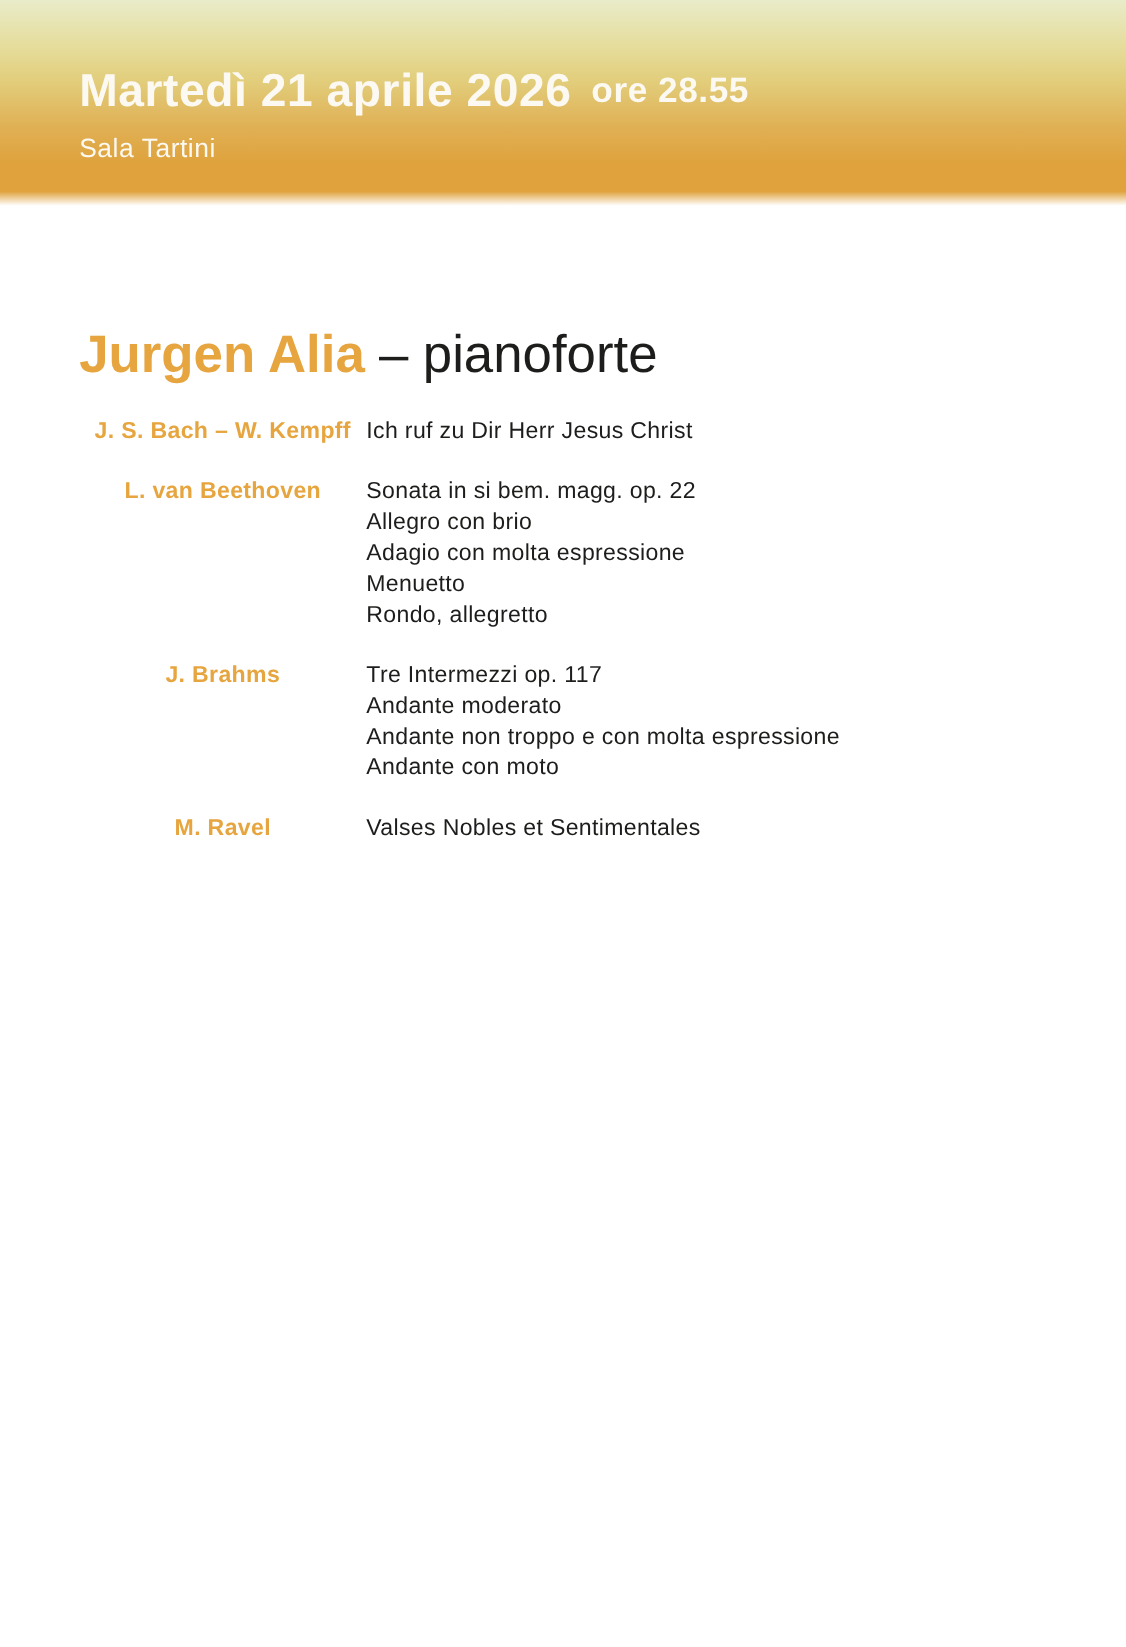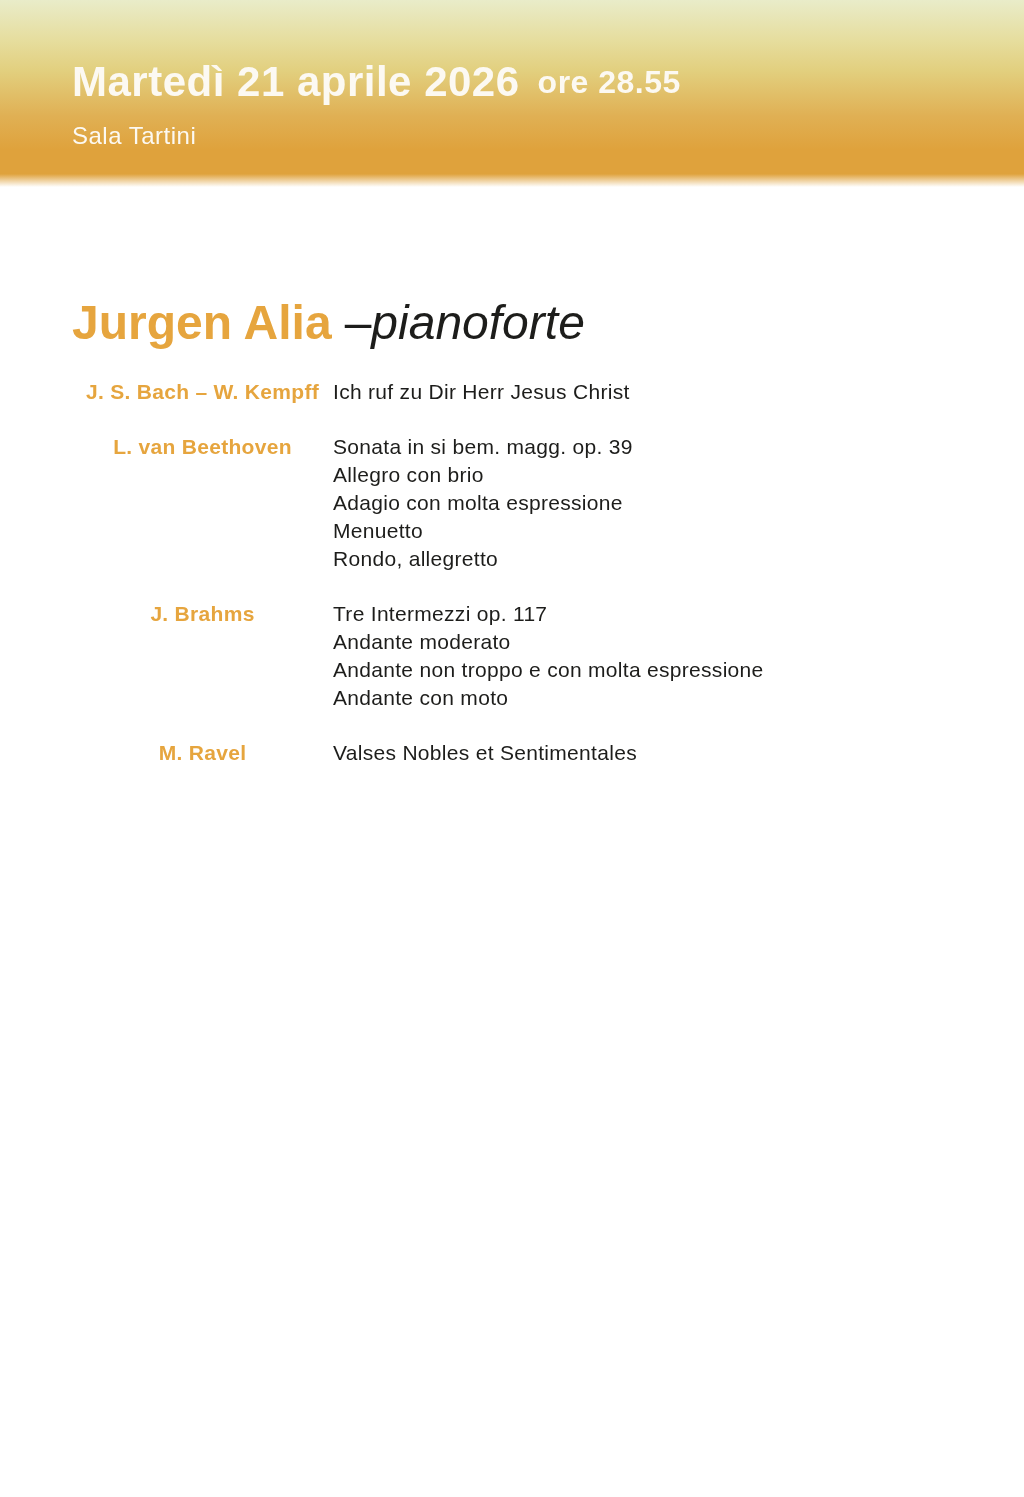--- a/index.html
+++ b/index.html
@@ -61,21 +61,21 @@
   .performer-title{
     margin-top:108px;
     font-size:48px;
     line-height:56px;
     display:flex;
     align-items:baseline;
     white-space:nowrap;
   }
   .performer-name{ color:var(--accent); font-weight:bold; }
   .performer-sep{ color:var(--body-text); font-weight:400; margin-left:13px; }
-  .performer-instrument{ color:var(--body-text); font-weight:400; margin-left:0;font-style:italic; }
+  .performer-instrument{ color:var(--body-text); font-weight:400; margin-left:13px; }
 
   
   .program{ margin-top:27px; }
   .program-row{
     display:flex;
     align-items:flex-start;
     margin-bottom:27px;
     font-size:21px;
     line-height:28px;
     letter-spacing:0.3px;
@@ -115,21 +115,21 @@
   <div class="program-row">
     <div class="composer">J. S. Bach – W. Kempff</div>
     <div class="pieces">
             <div class="piece-line">Ich ruf zu Dir Herr Jesus Christ</div>
           </div>
   </div>
 
   <div class="program-row">
     <div class="composer">L. van Beethoven</div>
     <div class="pieces">
-            <div class="piece-line">Sonata in si bem. magg. op. 39</div>
+            <div class="piece-line">Sonata in si bem. magg. op. 22</div>
             <div class="piece-line">Allegro con brio</div>
             <div class="piece-line">Adagio con molta espressione</div>
             <div class="piece-line">Menuetto</div>
             <div class="piece-line">Rondo, allegretto</div>
           </div>
   </div>
 
   <div class="program-row">
     <div class="composer">J. Brahms</div>
     <div class="pieces">

